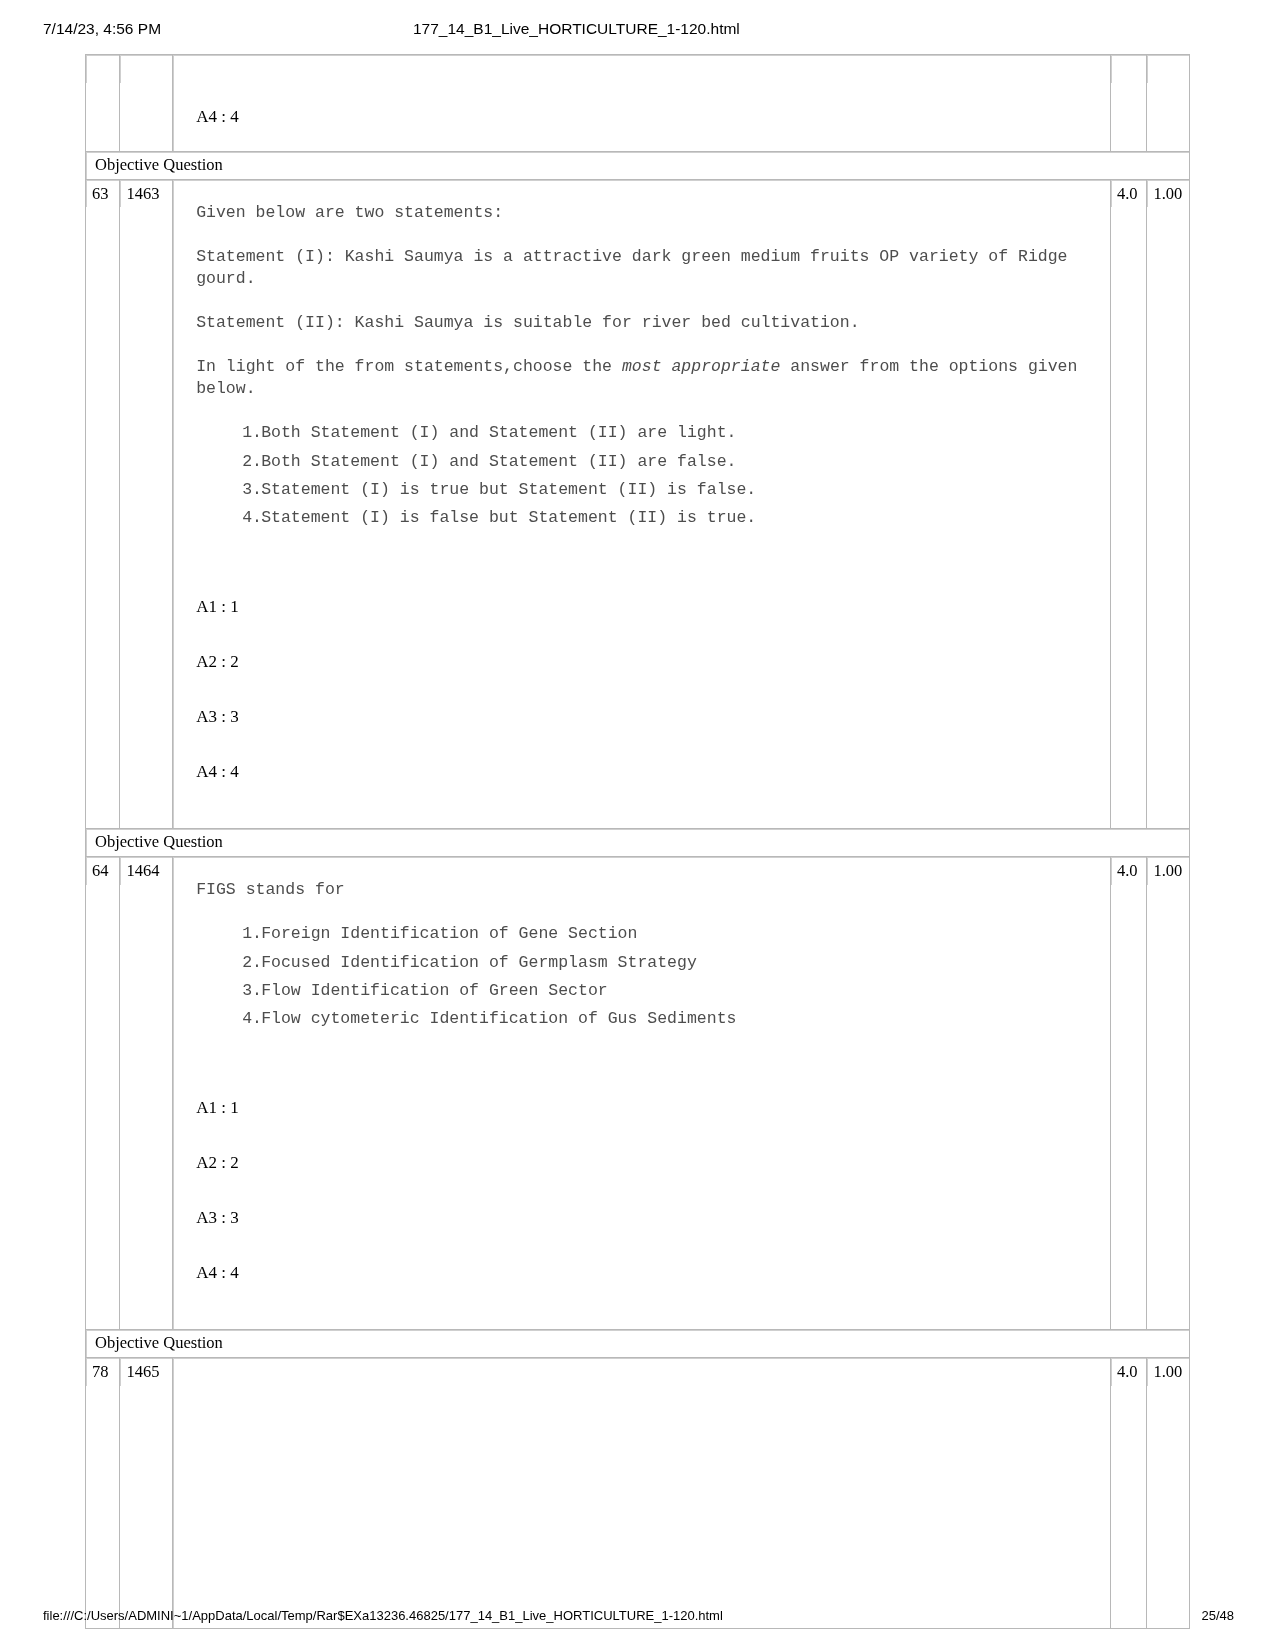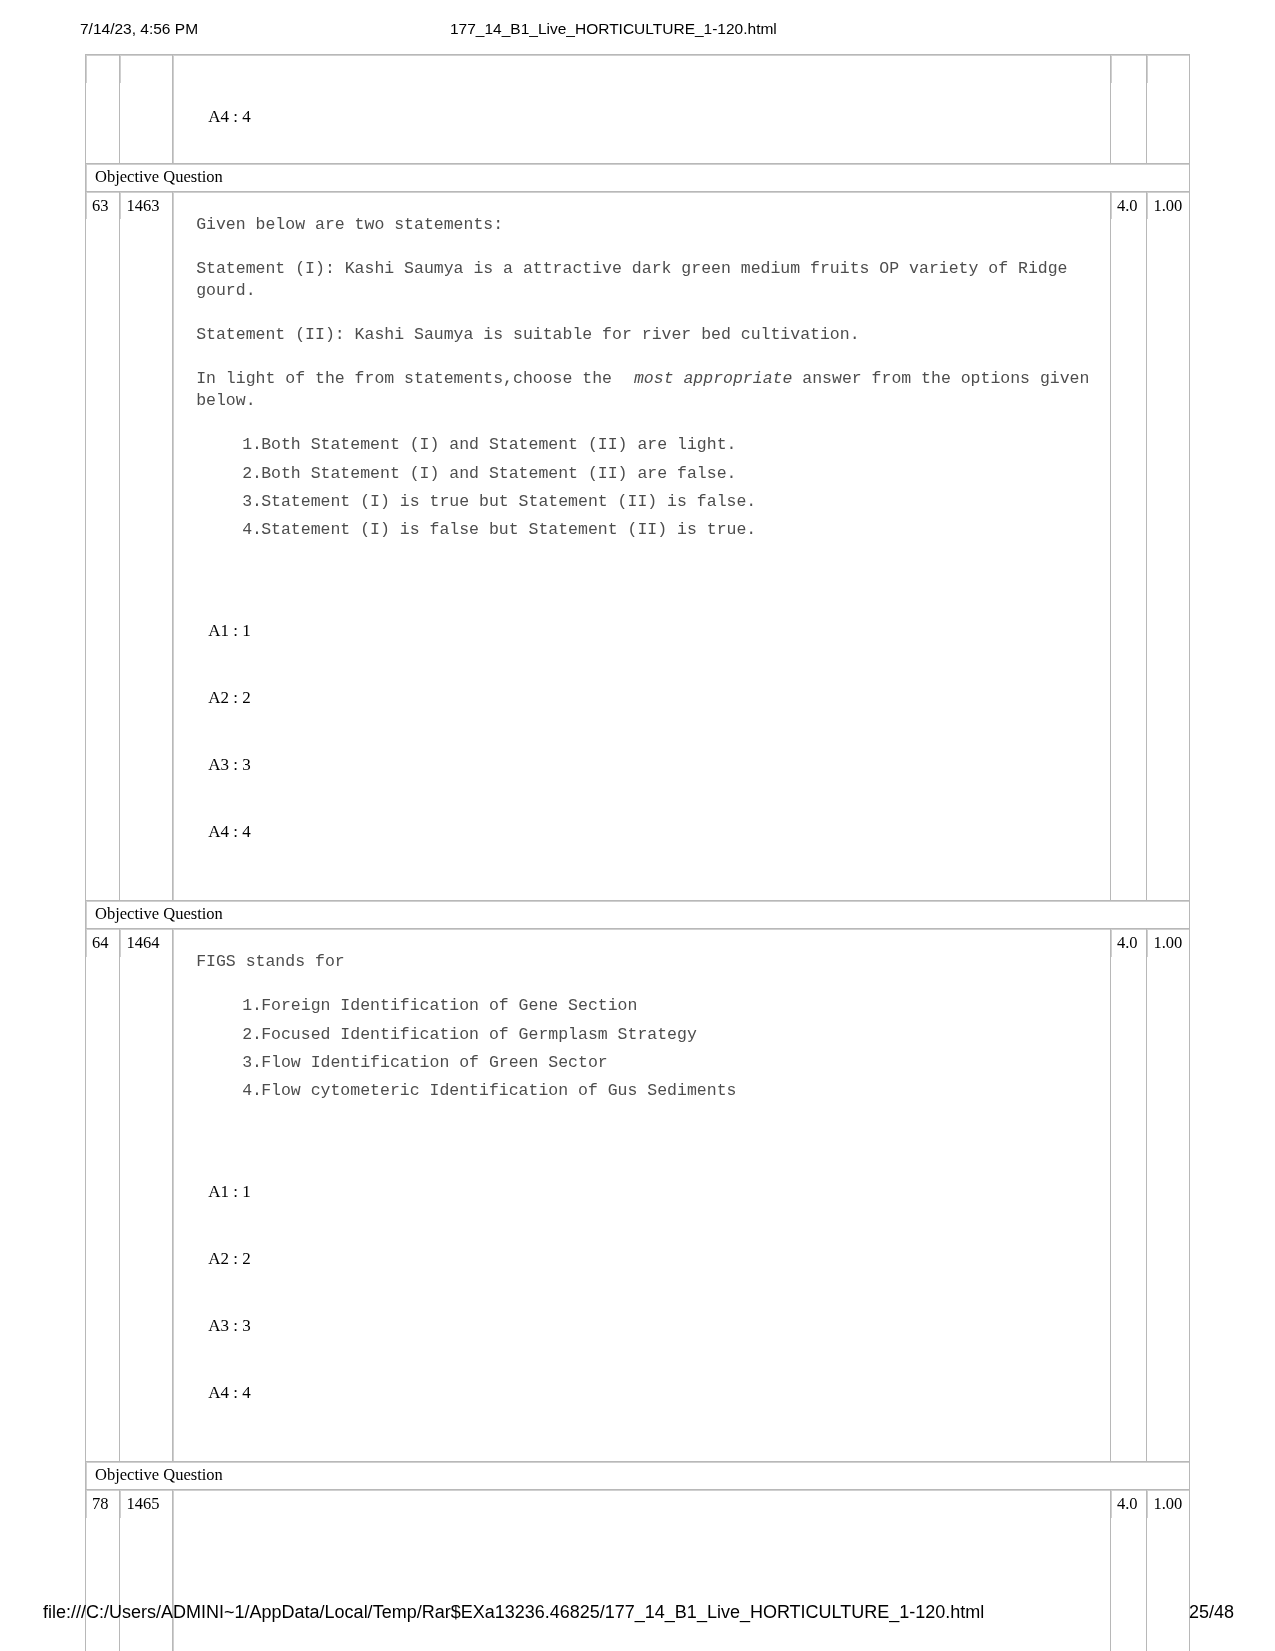--- a/index.html
+++ b/index.html
@@ -25,42 +25,41 @@
 
   
   .print-header {
     display: flex;
     align-items: baseline;
     height: 34px;
     padding-top: 20px;
     font-size: 15.5px;
     font-family: "Liberation Sans", "DejaVu Sans", sans-serif;
     color: #000;
-    margin-left: 37px;
   }
   .print-header .ph-date {
     width: 370px;
     padding-left: 8px;
     white-space: nowrap;
   }
   .print-header .ph-title {
     flex: 1;
     text-align: left;
     white-space: nowrap;
   }
 
   
   .print-footer {
     position: absolute;
     left: 35px;
     right: 35px;
     bottom: 28px;
     display: flex;
     align-items: baseline;
-    font-size: 18px;
+    font-size: 13px;
     font-family: "Liberation Sans", "DejaVu Sans", sans-serif;
     color: #000;
   }
   .print-footer .pf-url {
     flex: 1;
     padding-left: 8px;
     white-space: nowrap;
   }
   .print-footer .pf-page {
     white-space: nowrap;
@@ -146,31 +145,31 @@
   }
   .qbody ol.opts li {
     margin: 0 0 6px 0;
     line-height: 1.35;
     position: relative;
   }
   .qbody ol.opts li .onum {
     display: inline-block;
     width: 19px;
   }
-  .qbody em { font-style: italic; margin-left: 12px; }
+  .qbody em { font-style: italic; }
 
   
   .answers {
     font-family: "Liberation Serif", "DejaVu Serif", serif;
     color: #000;
     font-size: 17px;
     padding: 0 10px 4px 14px;
   }
   .answers .aline {
-    margin: 12px;
+    margin: 0;
     padding: 0;
     height: 55px;
     line-height: 55px;
   }
   .answers .aline.first { margin-top: 30px; }
 
   .spacer-lg { height: 38px; }
   .tail-pad  { height: 22px; }
 </style>
 </head>

